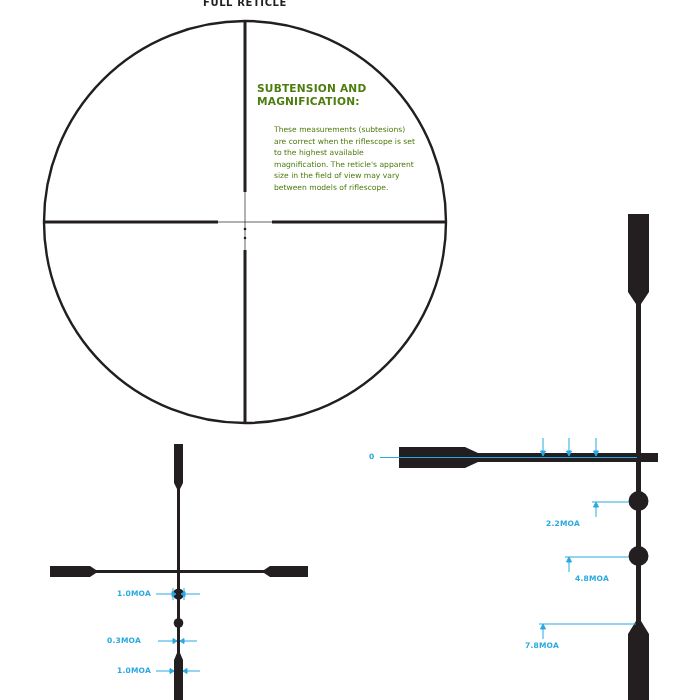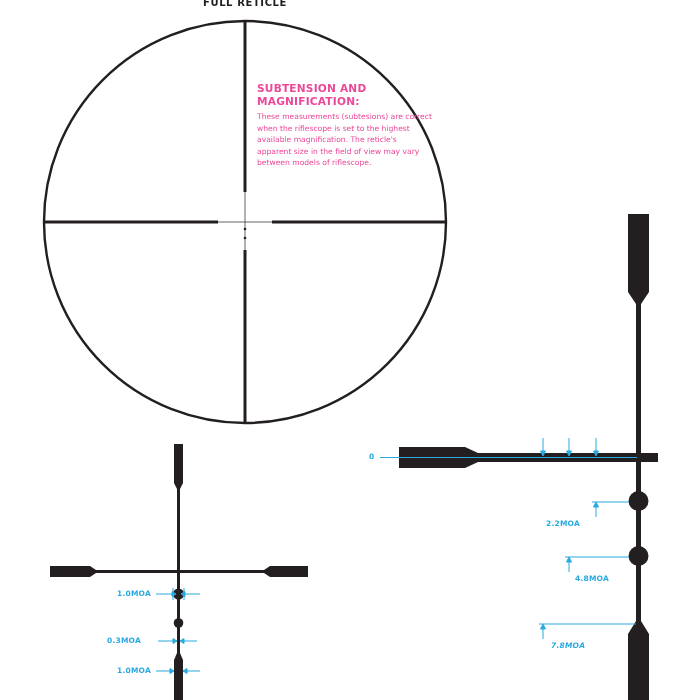--- a/index.html
+++ b/index.html
@@ -1,22 +1,22 @@
 <!DOCTYPE html>
 <html><head>
 <meta charset="utf-8">
 <style>
   html, body { margin: 0; padding: 0; background: #ffffff; }
   body { width: 700px; height: 700px; position: relative; overflow: hidden;
          font-family: "DejaVu Sans", "Liberation Sans", sans-serif; }
   .title { position: absolute; left: 190px; top: -3px; width: 110px; text-align: center;
            font-size: 10px; font-weight: bold; letter-spacing: 0.6px; color: #231f20; }
-  .note { position: absolute; left: 257px; top: 82px; width: 175px; color: #ec4899; }
+  .note { position: absolute; left: 257px; top: 82px; width: 175px; color: #4d7c0f; }
   .note h2 { margin: 0 0 4px 0; font-size: 10.6px; line-height: 12.5px; font-weight: bold; letter-spacing: 0.2px; }
-  .note p { margin: 0; font-size: 7.6px; line-height: 11.5px; }
+  .note p { margin: 17px; font-size: 7.6px; line-height: 11.5px; }
   svg.layer { position: absolute; left: 0; top: 0; }
   .lbl { position: absolute; font-size: 7.5px; font-weight: bold; color: #29a9e0; letter-spacing: 0.2px; }
 </style>
 </head>
 <body>
 
 <div class="title">FULL RETICLE</div>
 
 <svg class="layer" width="700" height="700">
   <circle cx="245" cy="222" r="201" fill="none" stroke="#231f20" stroke-width="2.4"></circle>
@@ -101,13 +101,13 @@
     <line x1="569" y1="561" x2="569" y2="572"></line>
       <path d="M566.5 562 L569 557 L571.5 562 Z"></path>
     <line x1="539" y1="624" x2="636" y2="624"></line>
     <line x1="543" y1="628" x2="543" y2="639"></line>
       <path d="M540.5 629 L543 624 L545.5 629 Z"></path>
   </g>
 </svg>
 <div class="lbl" style="left:369px;top:452px;">0</div>
 <div class="lbl" style="left:546px;top:519px;">2.2MOA</div>
 <div class="lbl" style="left:575px;top:574px;">4.8MOA</div>
-<div class="lbl" style="left:551px;top:641px;font-style:italic;">7.8MOA</div>
+<div class="lbl" style="left:525px;top:641px;">7.8MOA</div>
 
 </body></html>

